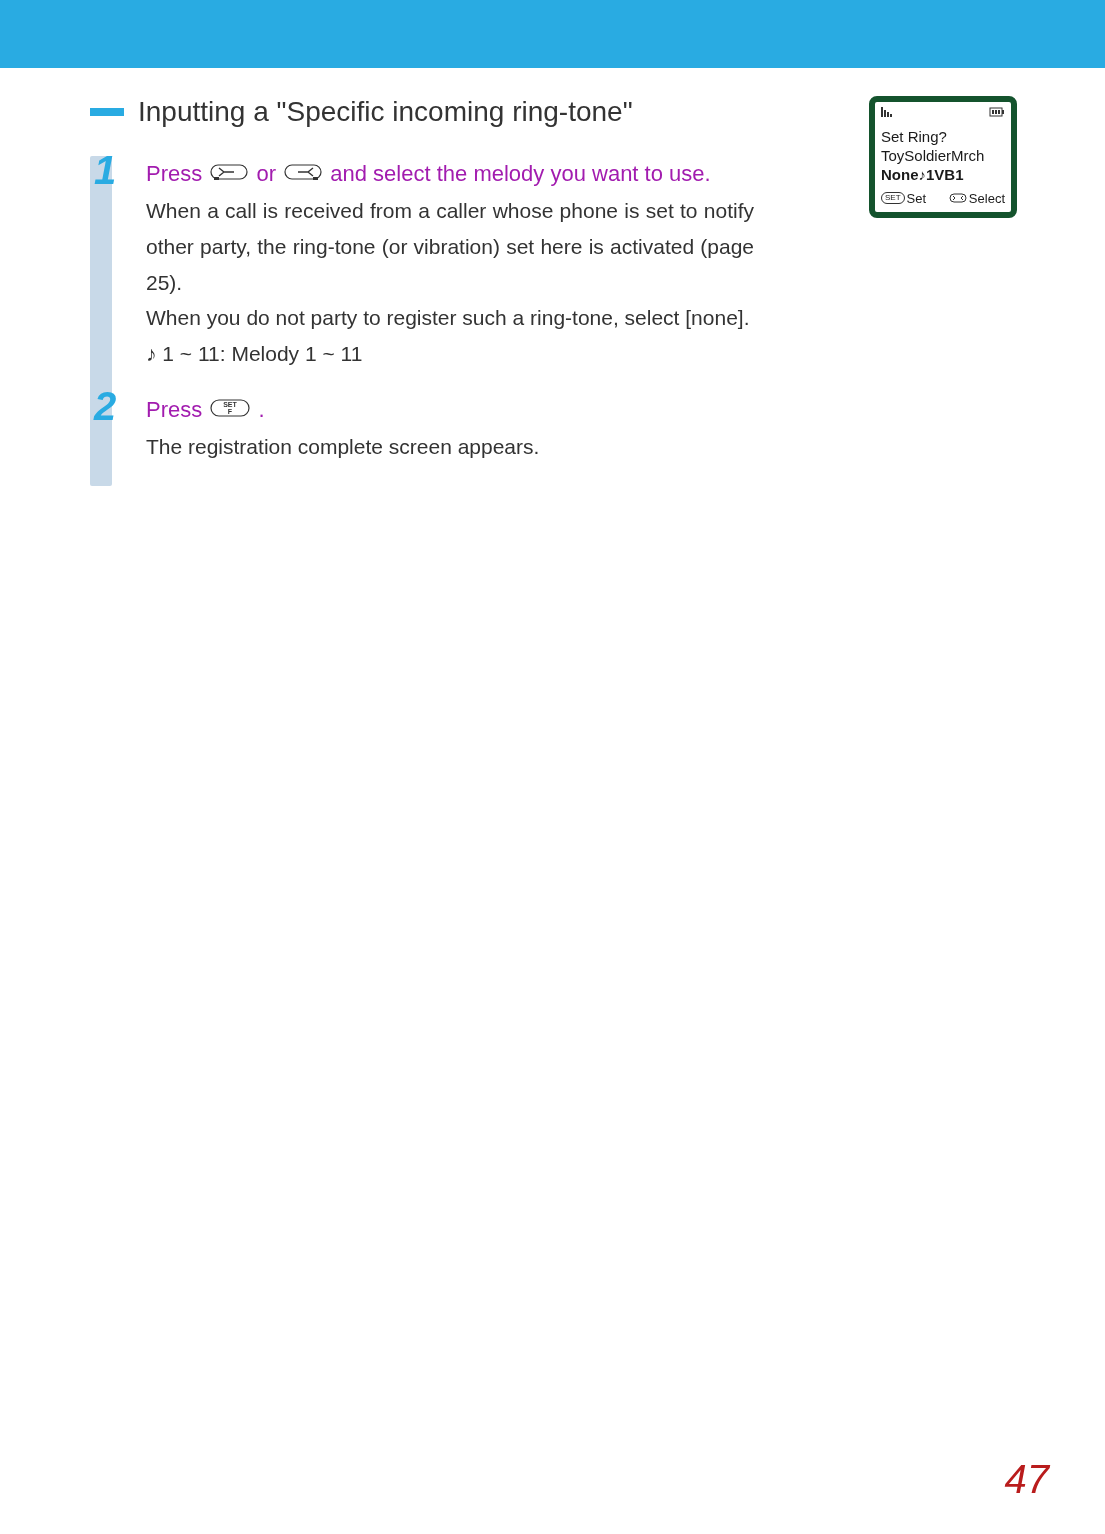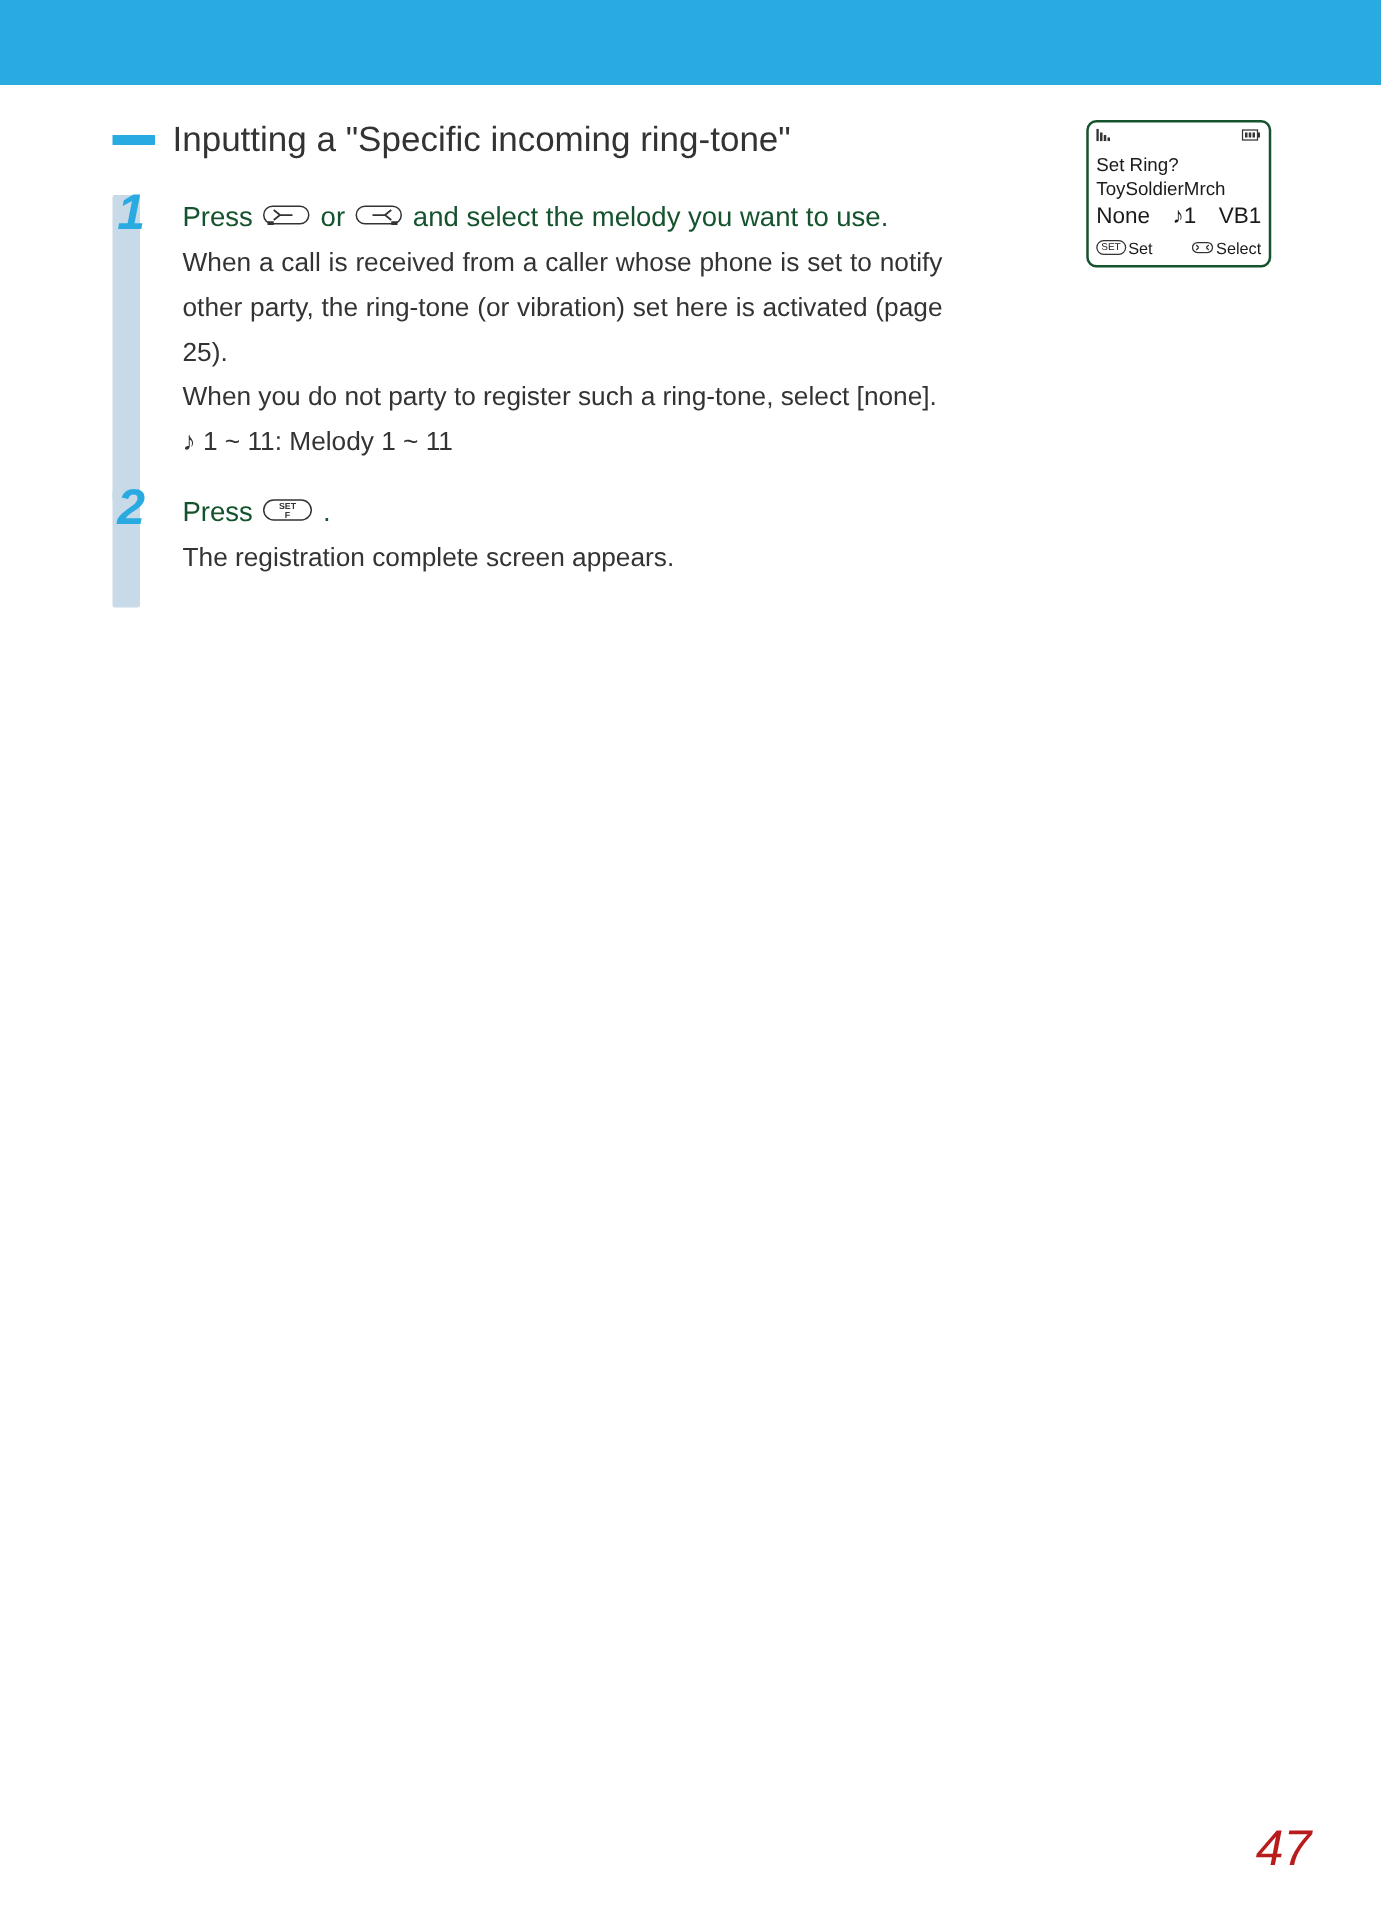--- a/index.html
+++ b/index.html
@@ -77,55 +77,55 @@
     .step-body {
       flex: 1;
       font-size: 21px;
       line-height: 1.7;
       color: #333;
       max-width: 608px;
     }
     .step-lead {
       font-size: 22px;
       line-height: 1.65;
-      color: #14532d;
+      color: #a21caf;
     }
     .inline-icon {
       display: inline-block;
       vertical-align: middle;
       margin: 0 2px;
     }
     .phone-screen {
       position: absolute;
       top: 28px;
       right: 88px;
       width: 148px;
-      border: 2px solid #14532d;
+      border: 6px solid #14532d;
       border-radius: 8px;
       background: #fff;
       font-family: Arial, sans-serif;
       color: #1a1a1a;
       padding: 2px 4px 4px 4px;
     }
     .ps-statusbar {
       display: flex;
       justify-content: space-between;
       font-size: 12px;
       padding: 2px 2px 8px 2px;
     }
     .ps-line {
       font-size: 15px;
       line-height: 1.25;
       padding: 0 2px;
     }
     .ps-row {
       display: flex;
-      justify-content: space-between;
-      font-size: 18px;
+      font-size: 15px;
       padding: 0 2px;
+      font-weight: bold;
     }
     .ps-softkeys {
       display: flex;
       justify-content: space-between;
       font-size: 13px;
       padding: 8px 2px 2px 2px;
       align-items: center;
     }
     .sk-group { display: flex; align-items: center; gap: 2px; }
     .sk-badge {

